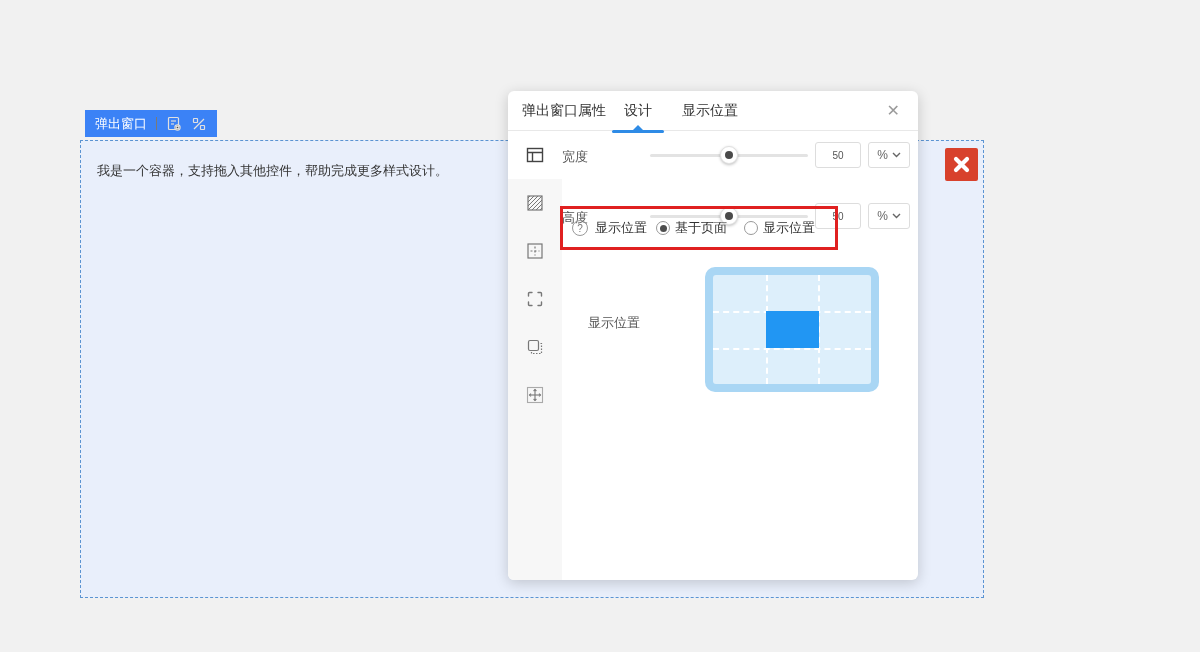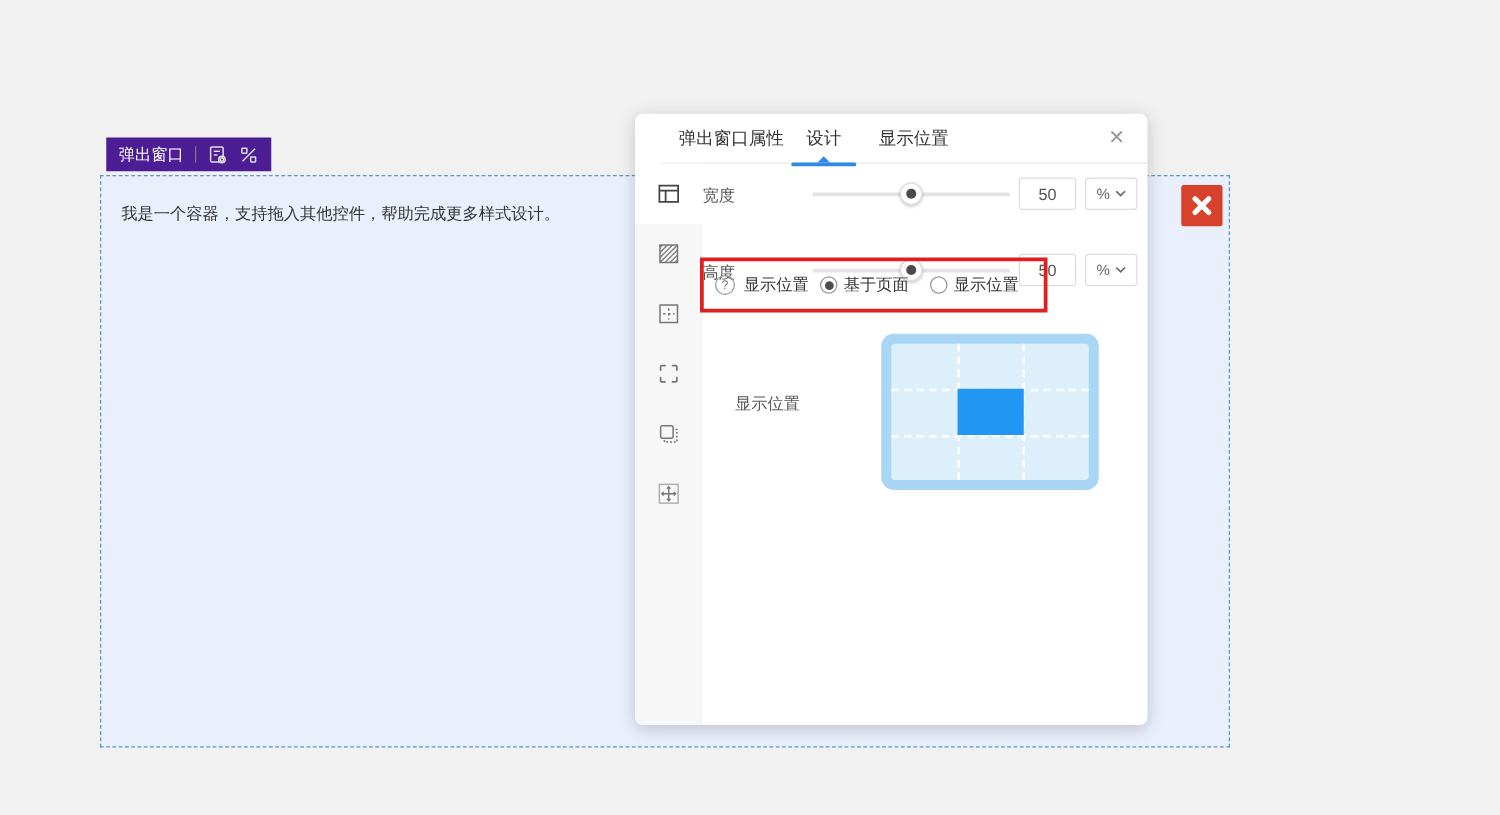--- a/index.html
+++ b/index.html
@@ -6,21 +6,21 @@
   html,body { width:1200px; height:652px; }
   body {
     font-family:"Liberation Sans","DejaVu Sans",sans-serif;
     background:#f1f1f1; position:relative; overflow:hidden;
     color:#333;
   }
 
   
   .popup-tag {
     position:absolute; left:85px; top:110px; height:27px;
-    background:#4c1d95; color:#fff; display:flex; align-items:center;
+    background:#3b82f6; color:#fff; display:flex; align-items:center;
     padding:0 10px; font-size:13px; gap:9px; z-index:2;
   }
   .popup-tag .divider { width:1px; height:13px; background:#7a7a7a; }
   .popup-tag svg { display:block; }
 
   .canvas-container {
     position:absolute; left:80px; top:140px; width:904px; height:458px;
     background:#e9effb; border:1px dashed #5b94d2;
   }
   .canvas-text {
@@ -29,21 +29,21 @@
   .canvas-close {
     position:absolute; left:945px; top:148px; width:33px; height:33px;
     background:#d8412c; border-radius:2px; z-index:3;
     display:flex; align-items:center; justify-content:center; cursor:pointer;
   }
 
   
   .panel {
     position:absolute; left:508px; top:91px; width:410px; height:489px;
     background:#fff; border-radius:6px; box-shadow:0 3px 14px rgba(0,0,0,.18);
-    z-index:5; overflow:hidden;padding-left:21px;
+    z-index:5; overflow:hidden;
   }
   .panel-header {
     position:relative; height:40px; border-bottom:1px solid #e8e8e8;
     display:flex; align-items:center; padding:0 14px;
   }
   .panel-title { font-size:14px; color:#333; margin-right:18px; }
   .tab { font-size:14px; color:#333; position:relative; cursor:pointer; margin-right:30px; }
   .tab.active::after {
     content:""; position:absolute; left:-12px; right:-12px; bottom:-13px;
     height:3px; background:#2e8be6; border-radius:2px;
@@ -86,21 +86,21 @@
     background:#fff; border:1px solid #e0e0e0; border-radius:50%;
     box-shadow:0 1px 3px rgba(0,0,0,.25);
     display:flex; align-items:center; justify-content:center;
   }
   .slider .handle::after {
     content:""; width:8px; height:8px; border-radius:50%; background:#4a4a4a;
   }
   .num-input {
     position:absolute; left:253px; top:0; width:46px; height:26px;
     border:1px solid #ddd; border-radius:3px; text-align:center;
-    font-size:13px; color:#555; background:#fff;
+    font-size:10px; color:#555; background:#fff;
     font-family:"Liberation Sans","DejaVu Sans",sans-serif;
   }
   .unit-select {
     position:absolute; left:306px; top:0; width:42px; height:26px;
     border:1px solid #ddd; border-radius:3px; background:#fff;
     display:flex; align-items:center; justify-content:center; gap:4px;
     font-size:12px; color:#666; cursor:pointer;
   }
 
   .highlight-box {

